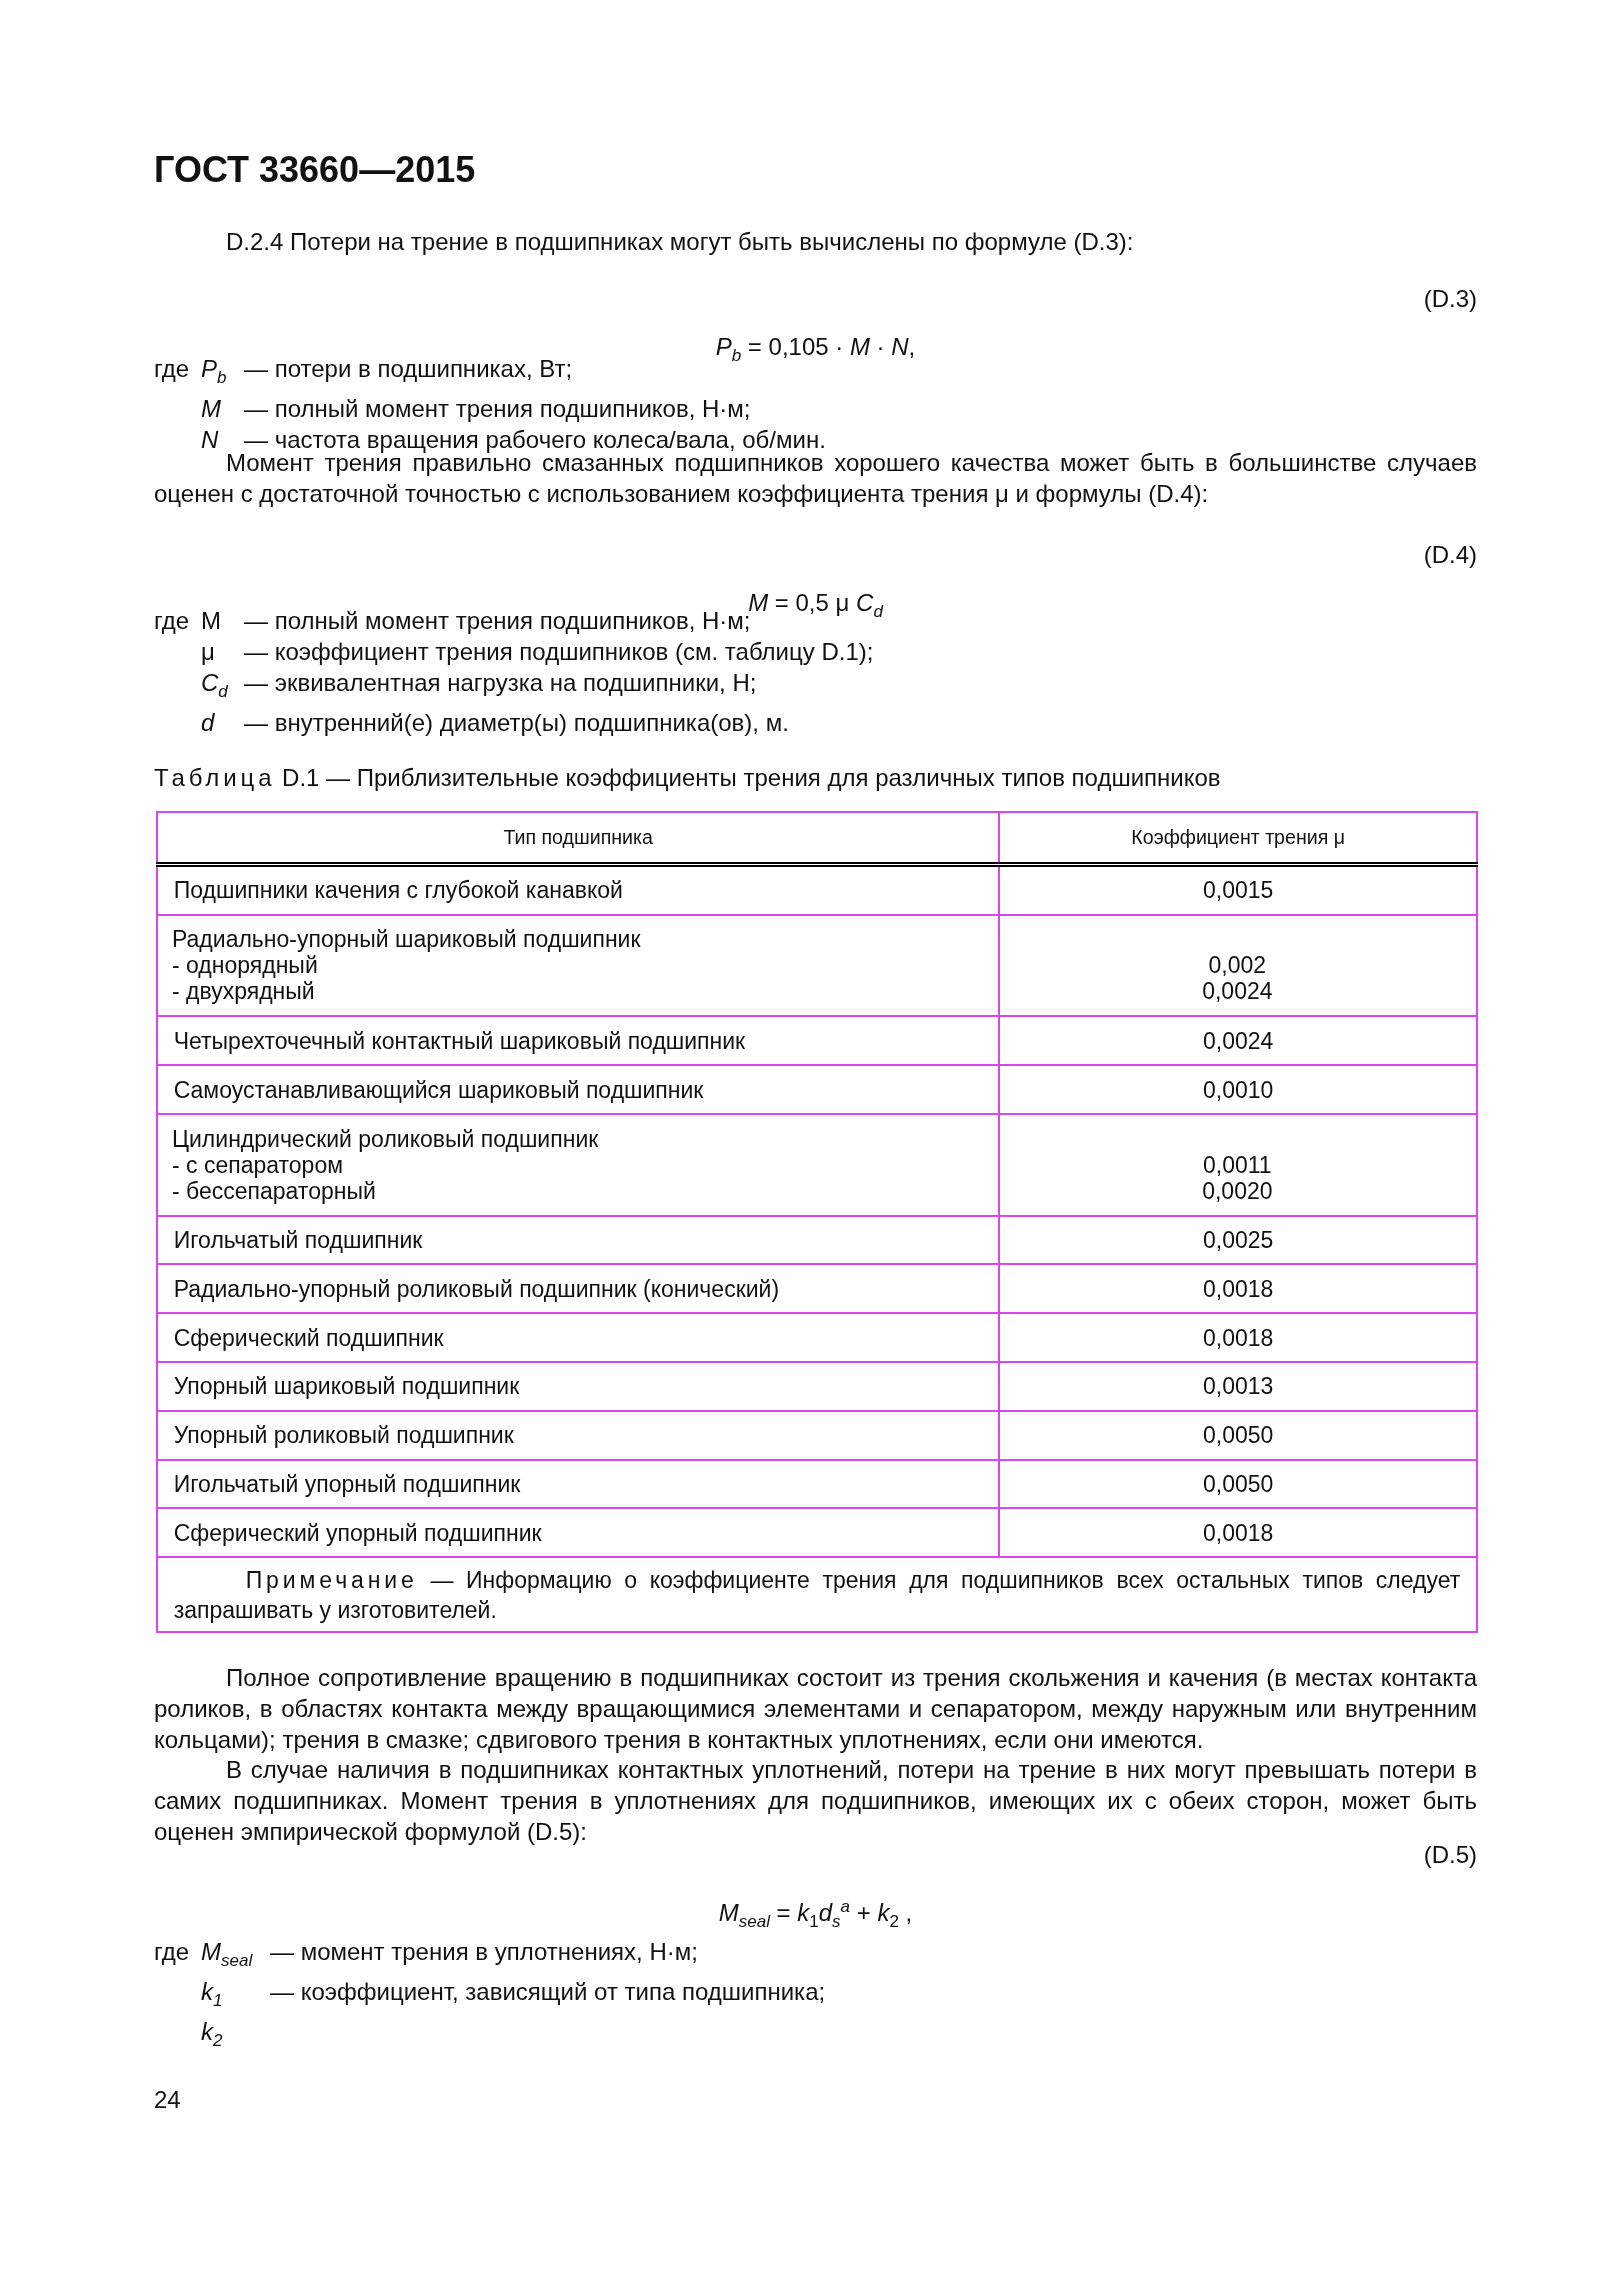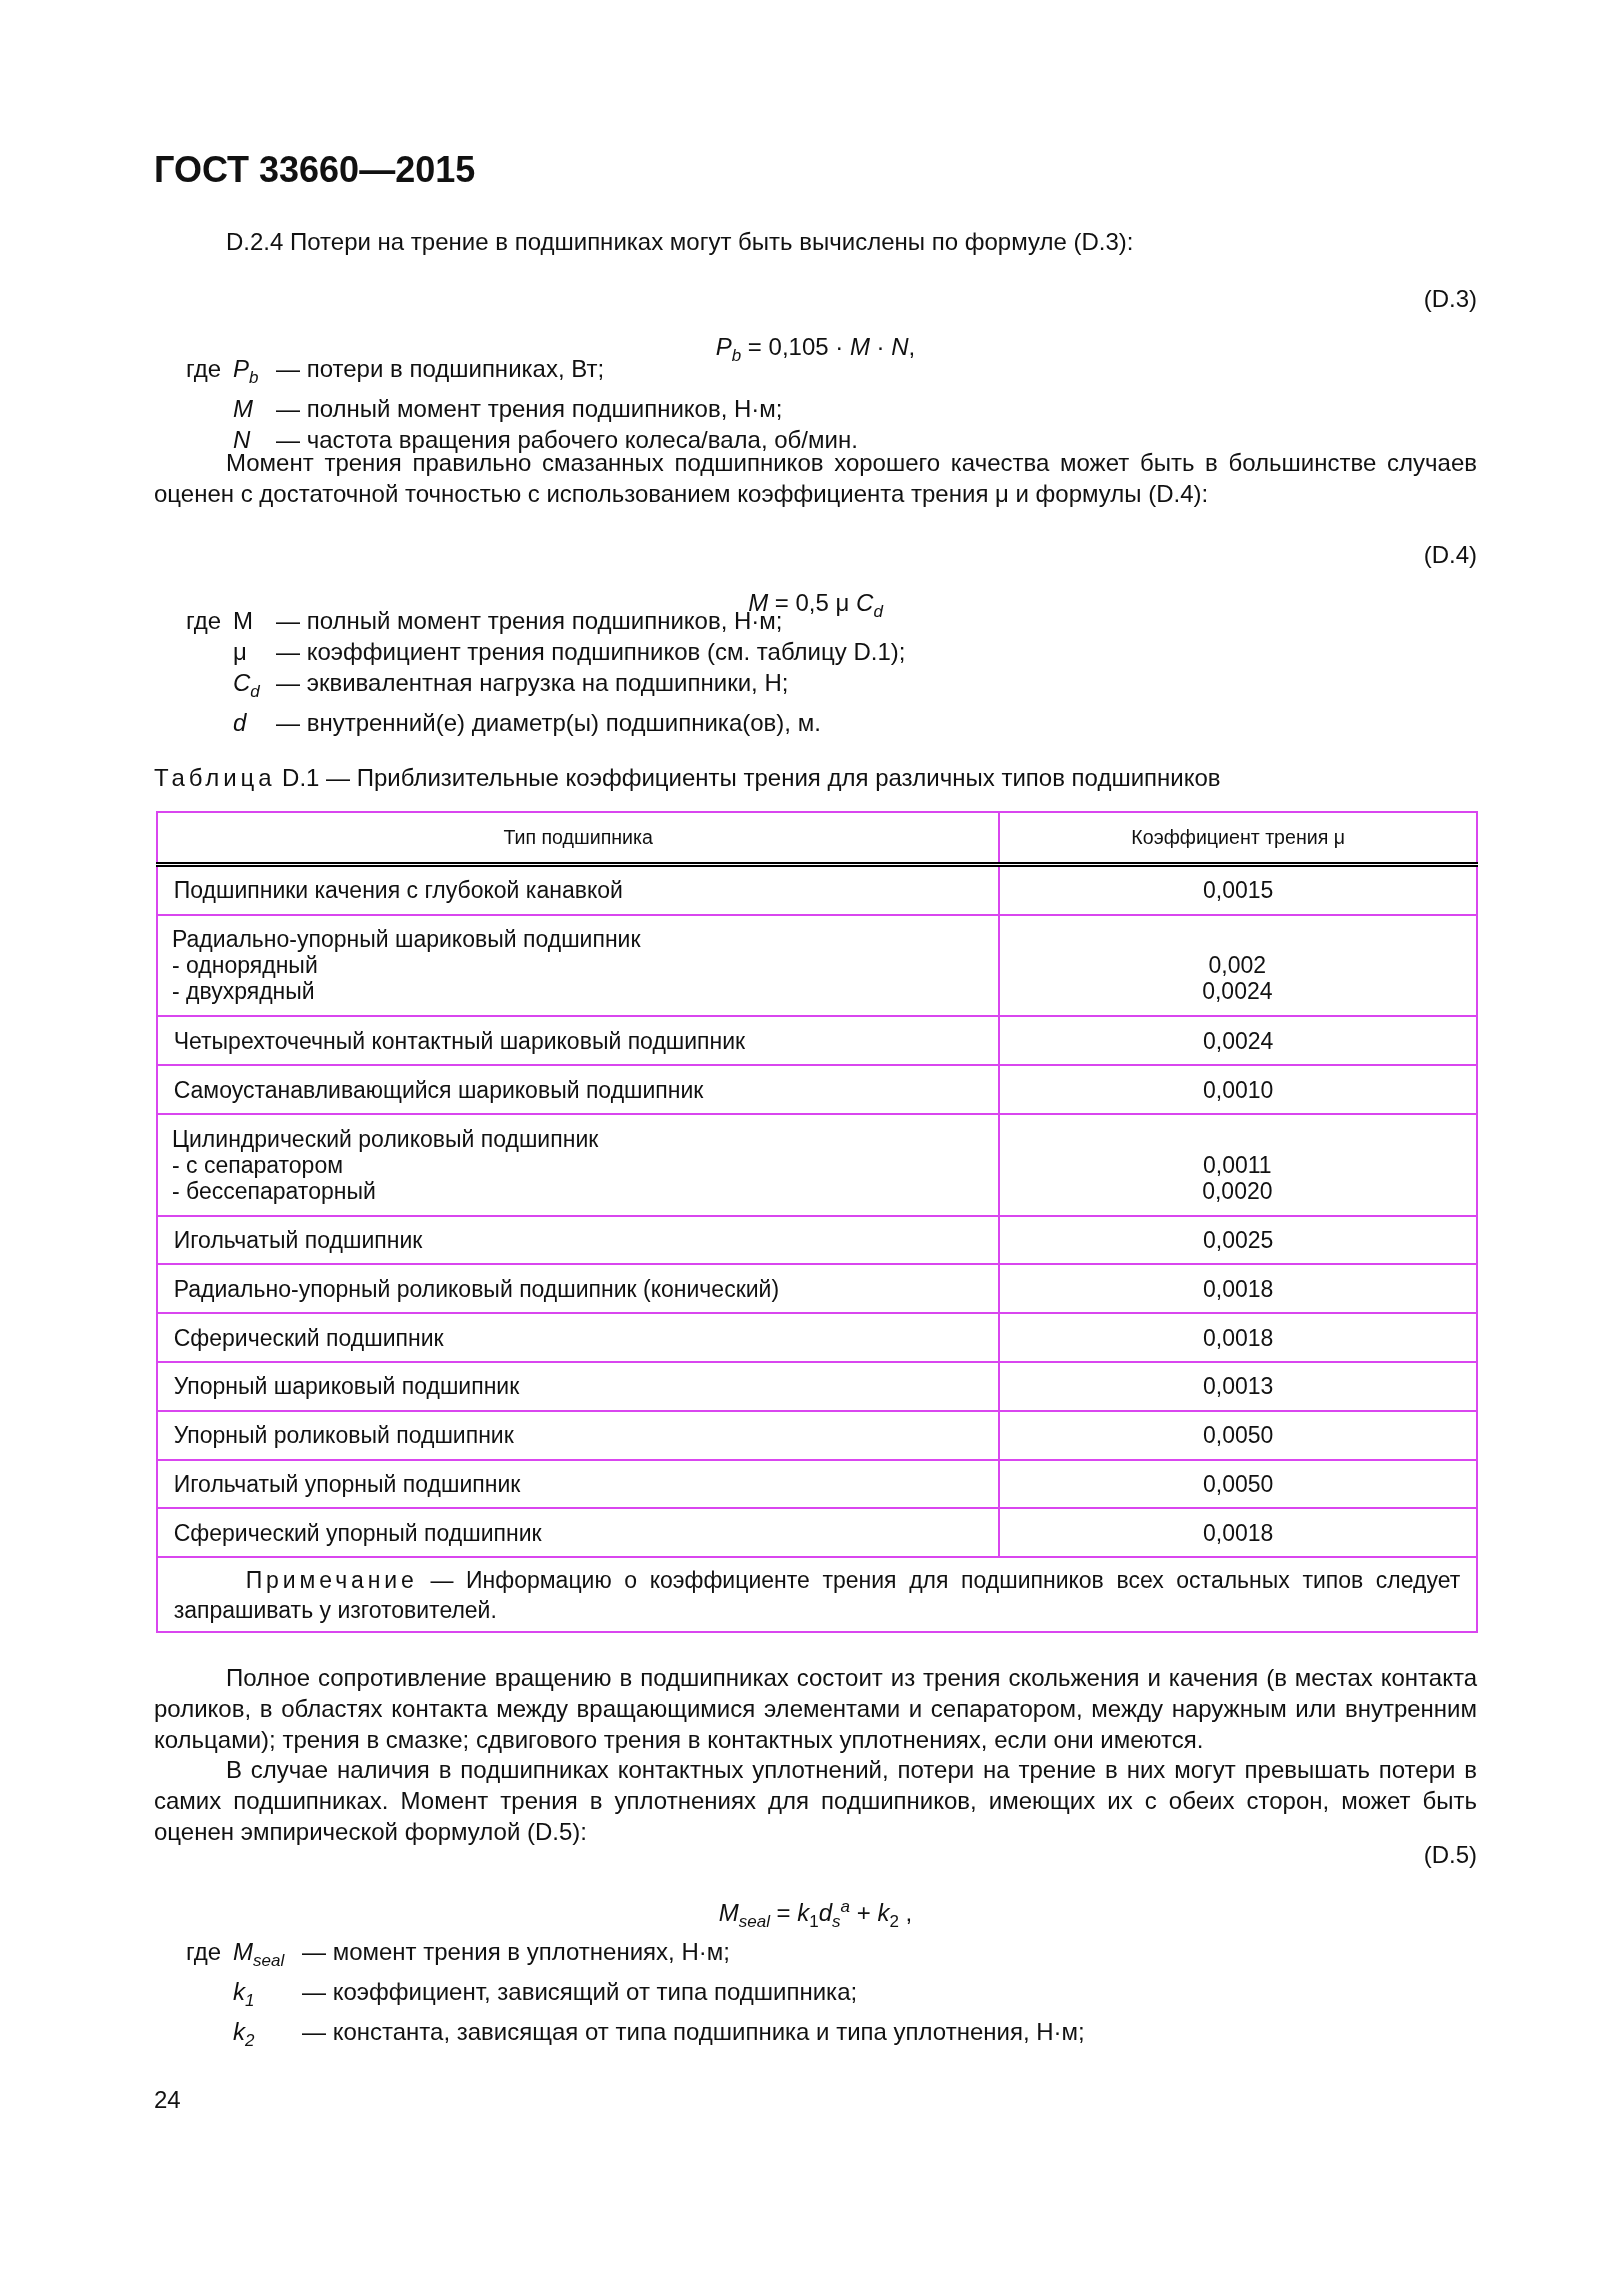--- a/index.html
+++ b/index.html
@@ -10,21 +10,21 @@
   .abs { position: absolute; }
   .header { left: 154px; top: 149px; font-weight: bold; font-size: 36px; }
   .para { left: 154px; width: 1323px; line-height: 31px; text-align: justify; }
   .indent { text-indent: 72px; }
   .formula { left: 154px; width: 1323px; height: 33px; }
   .formula .expr { position: absolute; left: 0; right: 0; text-align: center; margin-top: 48px; }
   .formula .num { position: absolute; right: 0; }
   i { font-style: italic; }
   sub, sup { font-size: 17px; }
   .defs { left: 154px; line-height: 31px; }
-  .def-row { display: flex; margin-left: 32px; }
+  .def-row { display: flex; }
   .def-pre { width: 47px; }
   .def-sym { width: 43px; }
   .def-sym2 { width: 92px; }
   .caption { left: 154px; top: 764px; }
   .spaced { letter-spacing: 3.9px; }
   table.t {
     position: absolute; left: 156px; top: 811px; width: 1322px;
     border-collapse: collapse; font-size: 23px;
   }
   table.t td, table.t th { border: 2px solid #d946ef; padding: 3.9px 15.7px; }
@@ -199,18 +199,17 @@
     <span>— момент трения в уплотнениях, Н·м;</span>
   </div>
   <div class="def-row">
     <span class="def-pre"></span>
     <span class="def-sym2" style="width:69px;"><i>k</i><sub><i>1</i></sub></span>
     <span>— коэффициент, зависящий от типа подшипника;</span>
   </div>
   <div class="def-row">
     <span class="def-pre"></span>
     <span class="def-sym2" style="width:69px;"><i>k</i><sub><i>2</i></sub></span>
-    <span>— константа, зависящая от типа подшипника и типа уплотнения, Н·м;</span>
   </div>
 </div>
 
 <div class="abs page-num">24</div>
 
 
 </body></html>

